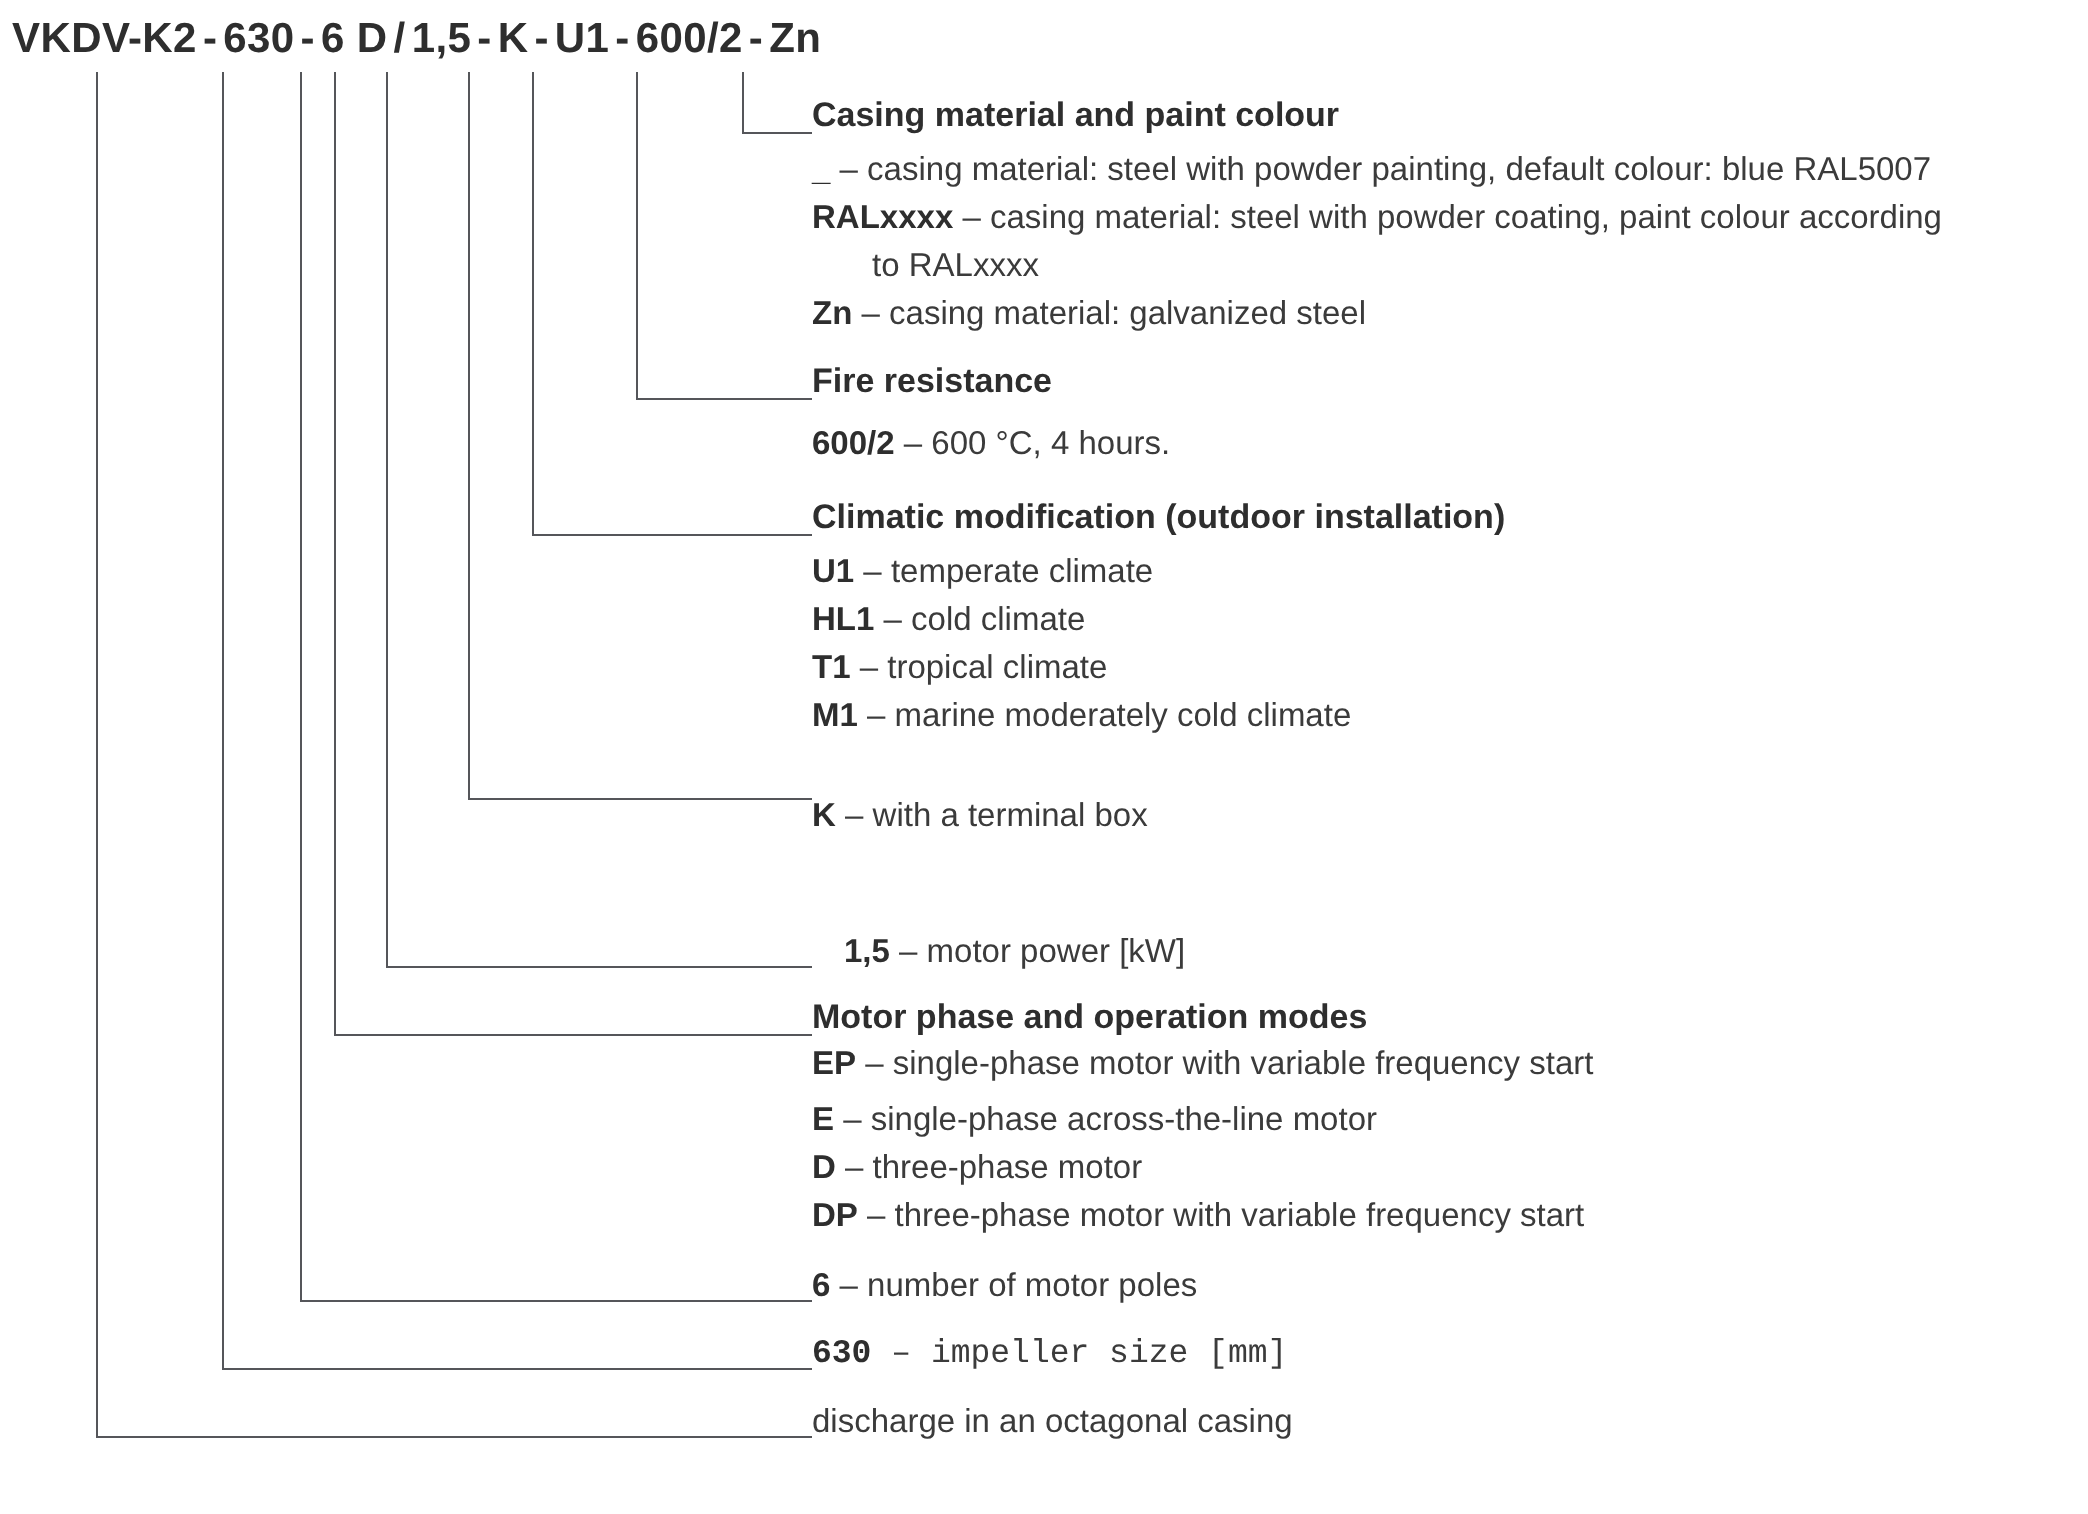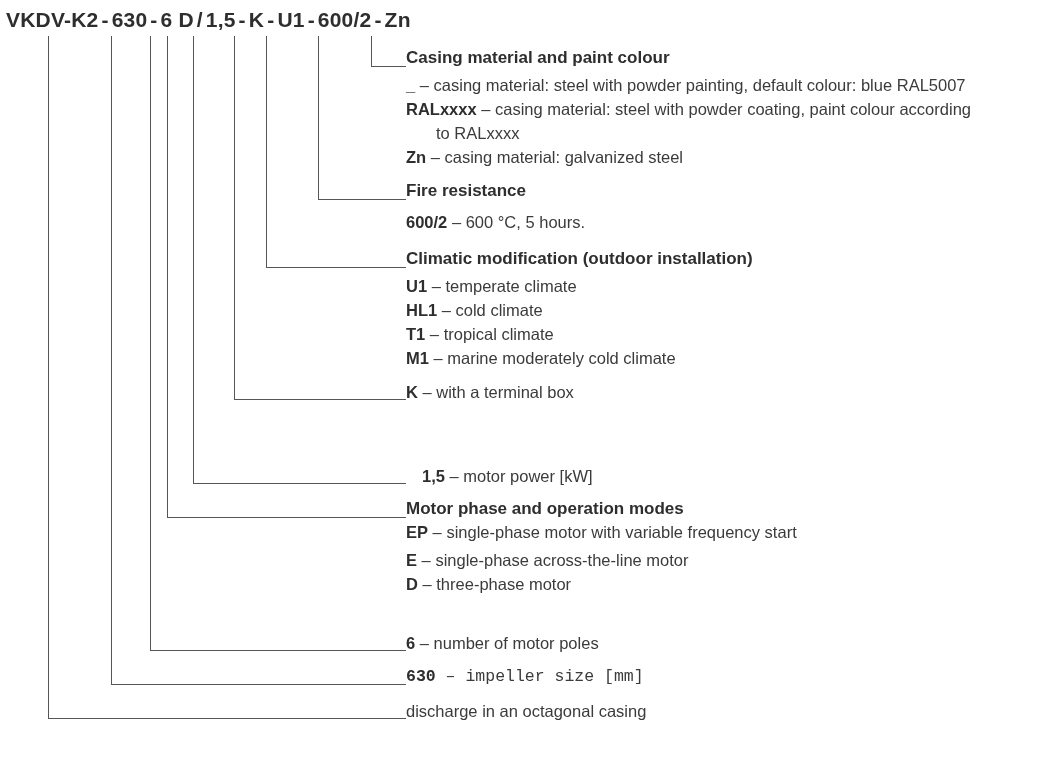--- a/index.html
+++ b/index.html
@@ -122,62 +122,65 @@
     <span>to RALxxxx</span>
   </div>
   <div class="blk-line">
     <b>Zn</b><span> – </span><span>casing material: galvanized steel</span>
   </div>
 </div>
 
 <div class="block" style="left:406px; top:180px;">
   <div class="blk-title">Fire resistance</div>
   <div class="blk-line" style="margin-top:8px;">
-    <b>600/2</b><span> – </span><span>600 °C, 5 hours.</span>
+    <b>600/2</b><span> – </span><span>600 °C, 4 hours.</span>
   </div>
 </div>
 
 <div class="block" style="left:406px; top:248px;">
   <div class="blk-title">Climatic modification (outdoor installation)</div>
   <div class="blk-line" style="margin-top:4px;">
     <b>U1</b><span> – </span><span>temperate climate</span>
   </div>
   <div class="blk-line">
     <b>HL1</b><span> – </span><span>cold climate</span>
   </div>
   <div class="blk-line">
     <b>T1</b><span> – </span><span>tropical climate</span>
   </div>
   <div class="blk-line">
     <b>M1</b><span> – </span><span>marine moderately cold climate</span>
   </div>
 </div>
 
 <div class="block" style="left:406px; top:380px;">
-  <div class="blk-line" style="margin-top:0;">
+  <div class="blk-line" style="margin-top:16px;">
     <b>K</b><span> – </span><span>with a terminal box</span>
   </div>
 </div>
 
 <div class="block" style="left:422px; top:464px;">
   <div class="blk-line">
     <b>1,5</b><span> – </span><span>motor power [kW]</span>
   </div>
 </div>
 
 <div class="block" style="left:406px; top:498px;">
   <div class="blk-title">Motor phase and operation modes</div>
   <div class="blk-line">
     <b>EP</b><span> – </span><span>single-phase motor with variable frequency start</span>
   </div>
   <div class="blk-line" style="margin-top:4px;">
     <b>E</b><span> – </span><span>single-phase across-the-line motor</span>
   </div>
   <div class="blk-line">
     <b>D</b><span> – </span><span>three-phase motor</span>
+  </div>
+  <div class="blk-line">
+    <b>DP</b><span> – </span><span>three-phase motor with variable frequency start</span>
   </div>
 </div>
 
 <div class="block" style="left:406px; top:631px;">
   <div class="blk-line">
     <b>6</b><span> – </span><span>number of motor poles</span>
   </div>
 </div>
 
 <div class="block" style="left:406px; top:665px;font-family:Liberation Mono, monospace;">

